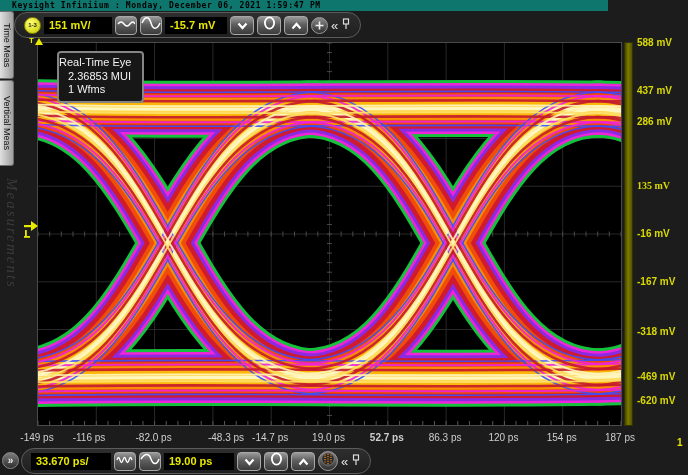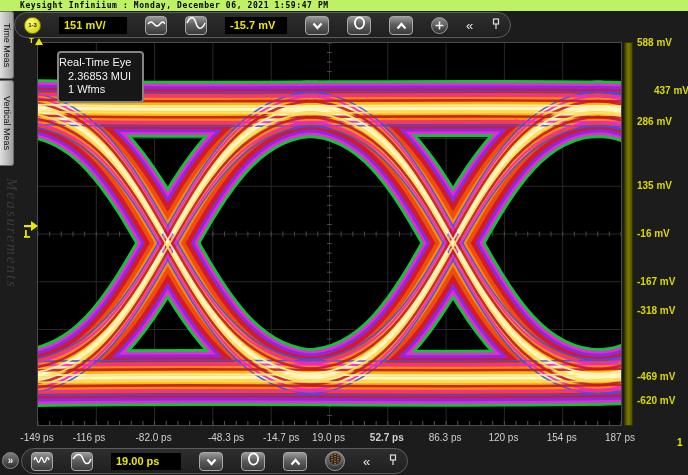--- a/index.html
+++ b/index.html
@@ -3,43 +3,43 @@
 <meta charset="utf-8">
 <style>
   html,body{margin:0;padding:0;}
   body{
     width:688px;height:475px;position:relative;overflow:hidden;
     background:#1c1c1c;font-family:"Liberation Sans",sans-serif;
     -webkit-font-smoothing:antialiased;
   }
   
   .titlebar{
-    position:absolute;left:0;top:0;width:688px;height:11px;background:#bef264;
+    position:absolute;left:0;top:0;width:608px;height:11px;background:#0f766e;
     color:#000;font:bold 8px "DejaVu Sans Mono",monospace;letter-spacing:.6px;
-    line-height:11px;padding-left:20px;box-sizing:border-box;white-space:nowrap;
+    line-height:11px;padding-left:12px;box-sizing:border-box;white-space:nowrap;
   }
   
   .vtab{
     position:absolute;left:0;width:14px;box-sizing:border-box;
     background:linear-gradient(90deg,#e0e0e0,#9f9f9f);
     border:1px solid #6e6e6e;border-left:none;border-radius:0 3px 3px 0;
     color:#111;font-size:9px;writing-mode:vertical-rl;
     display:flex;align-items:center;justify-content:center;white-space:nowrap;
   }
   .vtab.t1{top:11px;height:68px;}
   .vtab.t2{top:80px;height:86px;}
   .watermark{
     position:absolute;left:3px;top:178px;writing-mode:vertical-rl;
     font:italic 15px "Liberation Serif",serif;color:#3b3b3b;letter-spacing:2px;
   }
   
   .panel{
     position:absolute;height:26px;background:linear-gradient(#2e2e2e,#1f1f1f);
     border:1px solid #5c5c5c;border-radius:13px;
-    display:flex;align-items:center;gap:18px;padding:0 9px;box-sizing:border-box;
+    display:flex;align-items:center;gap:3px;padding:0 9px;box-sizing:border-box;
   }
   .panel.top{left:14px;top:12px;}
   .panel.bottom{left:21px;top:448px;}
   .badge{
     width:15px;height:15px;border-radius:50%;flex:0 0 auto;
     background:radial-gradient(circle at 35% 30%,#ffff70,#c8c800);
     border:1px solid #8a8a00;color:#222;font-size:6px;font-weight:bold;
     display:flex;align-items:center;justify-content:center;
   }
   .val{
@@ -528,46 +528,47 @@
 
 <div class="eyebox">
   <div>Real-Time Eye</div>
   <div class="ind">2.36853 MUI</div>
   <div class="ind">1 Wfms</div>
 </div>
 
 <div class="ybar"></div>
 <div id="ylabels">
     <span class="ylab" style="top: 42px;">588 mV</span>
-    <span class="ylab" style="top: 89.75px; margin-left: 17px;">437 mV</span>
+    <span class="ylab" style="top: 89.75px;">437 mV</span>
     <span class="ylab" style="top: 121px;">286 mV</span>
-    <span class="ylab" style="top: 185.25px;">135 mV</span>
+    <span class="ylab" style="top: 185.25px; font-family: Liberation Serif, serif;">135 mV</span>
     <span class="ylab" style="top: 233px;">-16 mV</span>
     <span class="ylab" style="top: 280.75px;">-167 mV</span>
-    <span class="ylab" style="top: 310px;">-318 mV</span>
+    <span class="ylab" style="top: 331px;">-318 mV</span>
     <span class="ylab" style="top: 376.25px;">-469 mV</span>
     <span class="ylab" style="top: 400px;">-620 mV</span>
   </div>
 <div id="xlabels">
     <span class="xlab" style="left: 37px;">-149 ps</span>
     <span class="xlab" style="left: 89px;">-116 ps</span>
     <span class="xlab" style="left: 153.6px;">-82.0 ps</span>
     <span class="xlab" style="left: 226px;">-48.3 ps</span>
-    <span class="xlab" style="left: 270.2px; margin-left: 11px;">-14.7 ps</span>
+    <span class="xlab" style="left: 270.2px;">-14.7 ps</span>
     <span class="xlab" style="left: 328.5px;">19.0 ps</span>
     <span class="xlab" style="left: 386.8px; font-weight: bold;">52.7 ps</span>
     <span class="xlab" style="left: 445.1px;">86.3 ps</span>
     <span class="xlab" style="left: 503.4px;">120 ps</span>
     <span class="xlab" style="left: 561.7px;">154 ps</span>
     <span class="xlab" style="left: 620px;">187 ps</span>
   </div>
 <div class="chanind">1</div>
 
 <div class="expander">»</div>
 <div class="panel bottom">
+  <div class="val" style="min-width:70px">33.670 ps/</div>
   <div class="btn sm">
     <span>
       <svg width="18" height="12" viewBox="0 0 18 12">
           <path d="M1,6 Q2.5,1 4,6 T7,6 T10,6 T13,6 T16,6" fill="none" stroke="#fff" stroke-width="1.3"></path>
         </svg>
     </span>
   </div>
   <div class="btn sm">
     <span>
       <svg width="20" height="14" viewBox="0 0 20 14">

